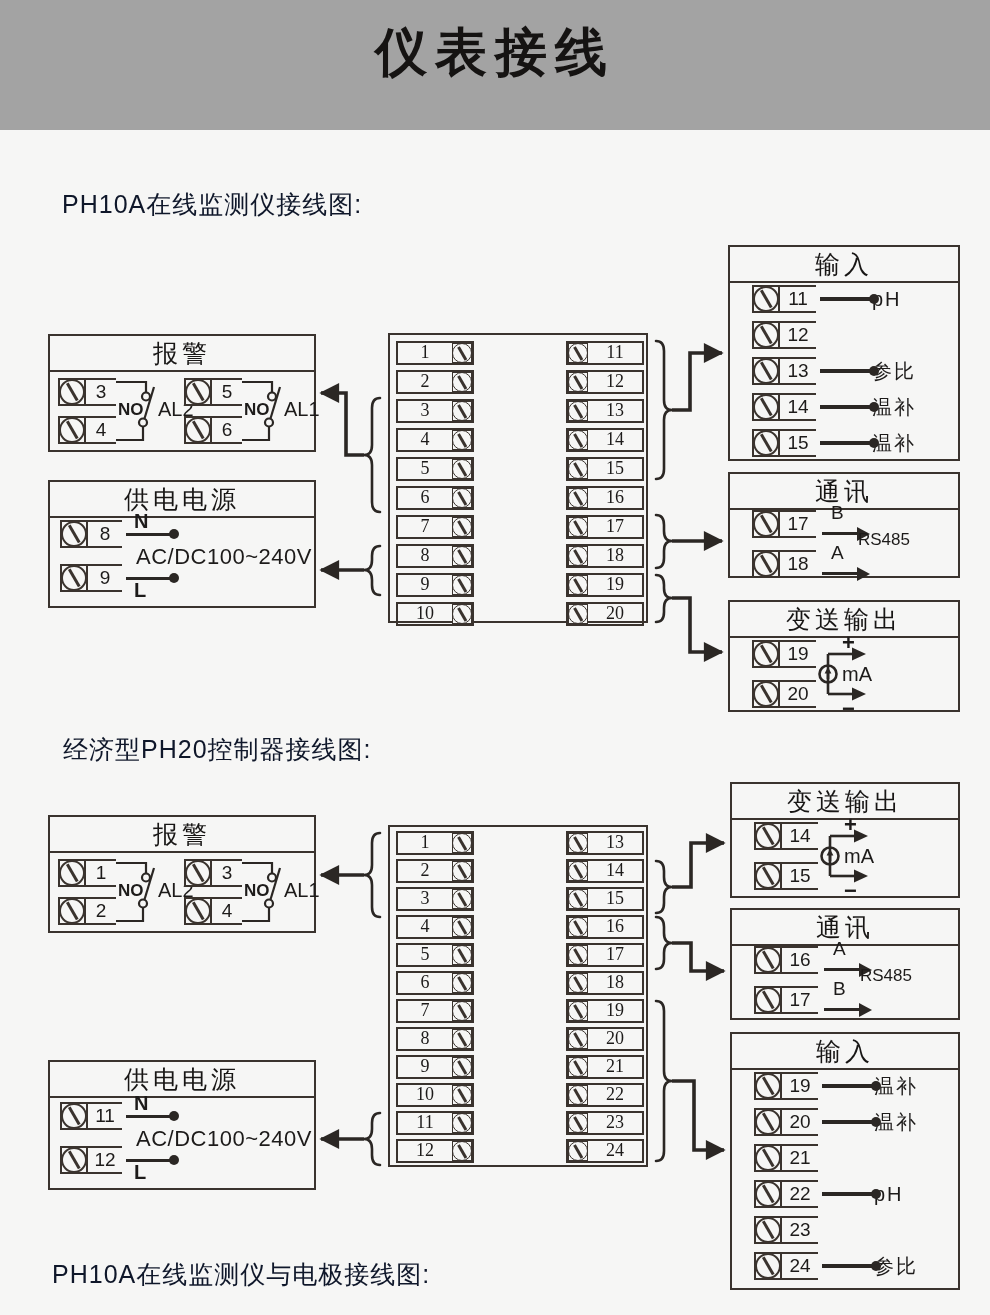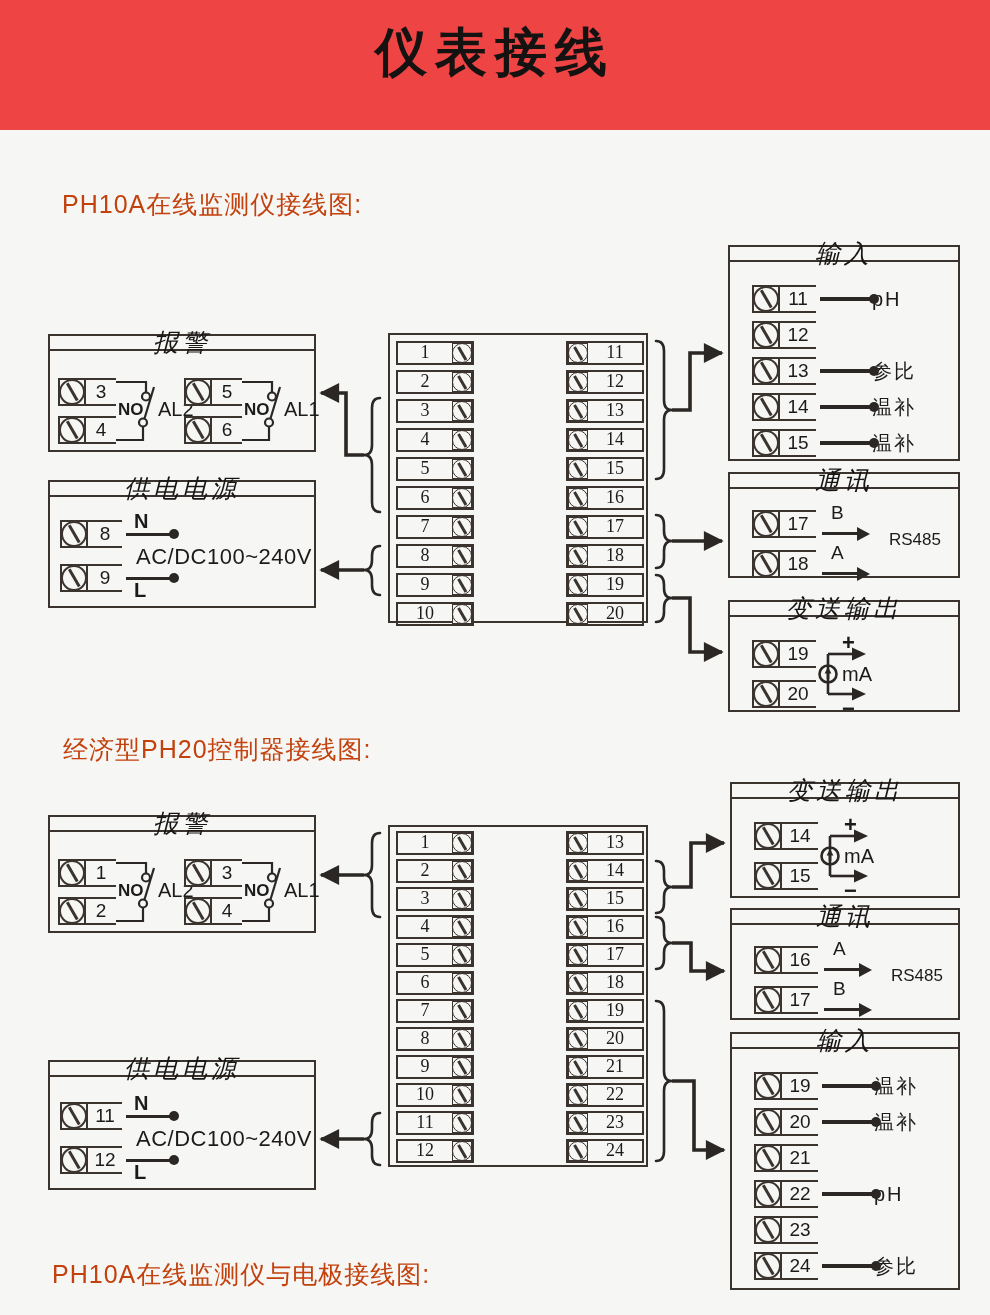--- a/index.html
+++ b/index.html
@@ -8,29 +8,29 @@
     height: 1315px;
     background: #f6f6f5;
     font-family: "Liberation Sans", "DejaVu Sans", sans-serif;
     color: #1d1b1a;
     position: relative;
     overflow: hidden;
   }
   #page { position: relative; width: 990px; height: 1315px; }
 
   
-  .band { position: absolute; left: 0; top: 0; width: 990px; height: 130px; background: #ef4444; text-align: center; }
+  .band { position: absolute; left: 0; top: 0; width: 990px; height: 130px; background: #a3a3a3; text-align: center; }
   .band-title { padding-top: 18px; font-size: 52px; font-weight: 700; letter-spacing: 8px; color: #151312; }
   .band-sub { margin-top: 3px; font-size: 21px; color: #2b2a29; letter-spacing: 1px; }
 
-  .h-label { position: absolute; font-size: 25px; color: #c2410c; letter-spacing: 1px; }
+  .h-label { position: absolute; font-size: 25px; color: #0f172a; letter-spacing: 1px; }
 
   
   .wbox { position: absolute; border: 2.5px solid #3a332e; }
-  .wbox .hd { height: 15px; border-bottom: 2.5px solid #3a332e; display: flex; align-items: center; justify-content: center; font-size: 25px; letter-spacing: 4px; color: #181615; font-style: italic; }
+  .wbox .hd { height: 36px; border-bottom: 2.5px solid #3a332e; display: flex; align-items: center; justify-content: center; font-size: 25px; letter-spacing: 4px; color: #181615; }
 
   
   .screw { flex: 0 0 auto; width: 28px; height: 28px; border: 2px solid #3a332e; position: relative; overflow: hidden; background: #f6f6f5; }
   .screw::before { content: ""; position: absolute; inset: -1px; border: 2px solid #3a332e; border-radius: 50%; }
   .screw::after { content: ""; position: absolute; left: 50%; top: 9%; height: 82%; width: 2.6px; background: #3a332e; transform: translateX(-50%) rotate(-30deg); }
   .screw.sm { width: 20px; height: 20px; border-width: 1.8px; }
   .screw.sm::before { border-width: 1.8px; }
 
   .term { display: flex; height: 28px; }
   .tcell { width: 36px; height: 100%; border-top: 2px solid #3a332e; border-bottom: 2px solid #3a332e; display: flex; align-items: center; justify-content: center; font-size: 19px; }
@@ -68,21 +68,21 @@
   .rrows.g12 { gap: 12px; }
   .iwire { align-self: center; margin-left: 4px; width: 52px; height: 3.2px; background: #2b2724; position: relative; }
   .iwire::after { content: ""; position: absolute; right: -7px; top: -3.5px; width: 10px; height: 10px; border-radius: 50%; background: #2b2724; }
   .ilabel { align-self: center; margin-left: 0; font-size: 20px; letter-spacing: 2px; white-space: nowrap; }
 
   
   .sig { position: relative; width: 50px; height: 28px; margin-left: 6px; }
   .sigbar { position: absolute; left: 0; bottom: 3px; width: 36px; height: 3px; background: #2b2724; }
   .sigbar::after { content: ""; position: absolute; right: -12px; top: -5.5px; border-left: 13px solid #2b2724; border-top: 7px solid transparent; border-bottom: 7px solid transparent; }
   .sigletter { position: absolute; left: 9px; top: -8px; font-size: 19px; }
-  .rs { position: absolute; left: 128px; top: 56px; font-size: 17px; margin-left: 31px; }
+  .rs { position: absolute; left: 128px; top: 56px; font-size: 17px; }
 
   
   .osym { position: absolute; left: 84px; top: 36px; width: 130px; height: 80px; }
   .osym svg { position: absolute; left: 0; top: 0; overflow: visible; }
   .osym .ln { fill: none; stroke: #2b2724; stroke-width: 2.6; }
   .osym .plus  { position: absolute; left: 28px; top: -8px; font-size: 22px; font-weight: 700; }
   .osym .minus { position: absolute; left: 28px; top: 58px; font-size: 22px; font-weight: 700; }
   .osym .ma    { position: absolute; left: 28px; top: 25px; font-size: 20px; }
 
   

